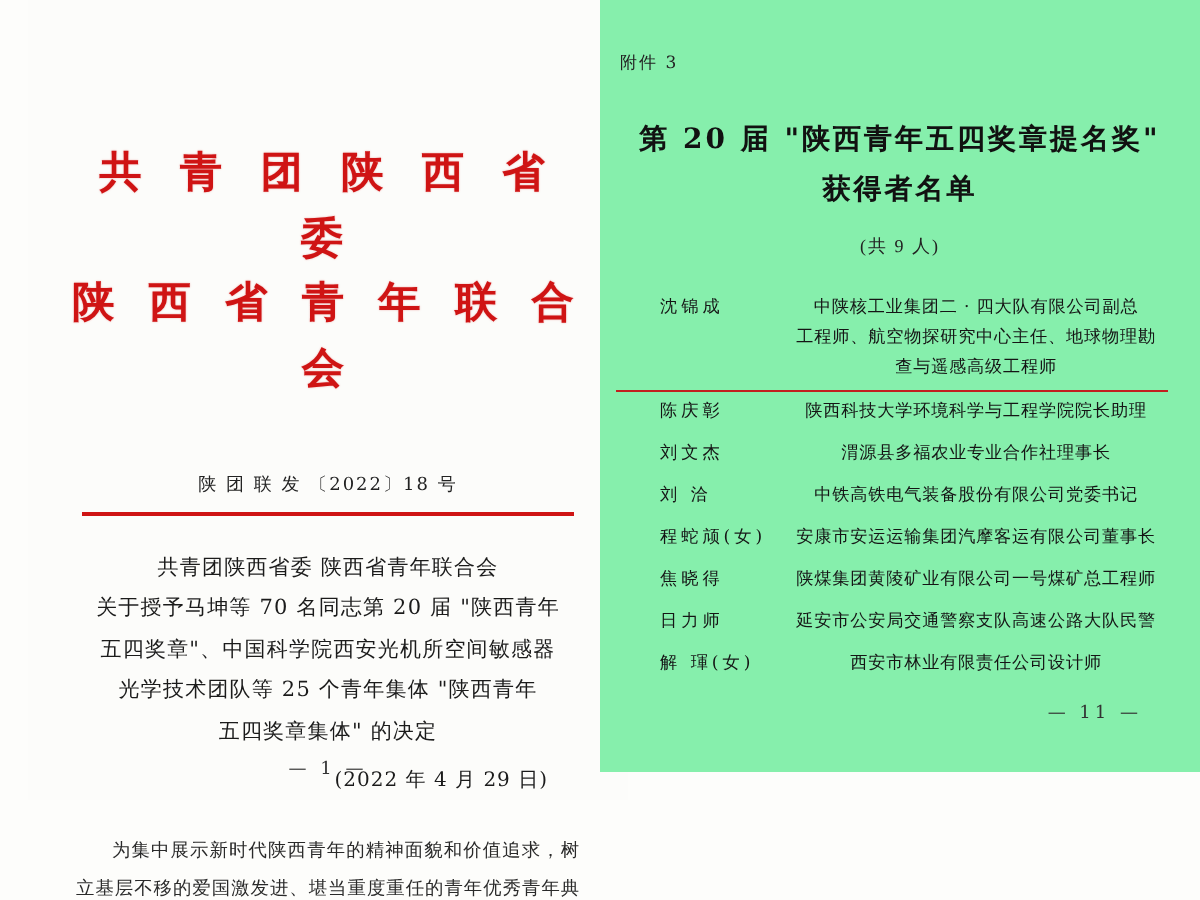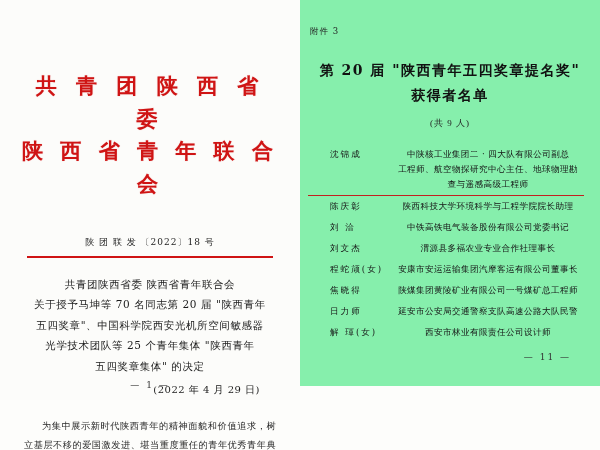--- a/index.html
+++ b/index.html
@@ -16,21 +16,21 @@
   .page {
     position: relative;
     width: 600px;
     height: 450px;
     background: #fdfdfb;
   }
 
   
   .left-page {
     position: absolute;
-    left: 0;
+    left: 14px;
     top: 0;
     width: 300px;
     height: 400px;
     background: #fcfcfa;
   }
   .left-inner {
     position: absolute;
     left: 18px;
     top: 18px;
     width: 264px;
@@ -254,30 +254,30 @@
             </tr>
 
           <tr>
             <td class="nm">陈庆彰</td>
             <td class="ds">
               <span class="l">陕西科技大学环境科学与工程学院院长助理</span>
             </td>
           </tr>
 
           <tr>
+            <td class="nm">刘文杰</td>
+            <td class="ds">
+              <span class="l">渭源县多福农业专业合作社理事长</span>
+            </td>
+          </tr>
+
+          <tr>
             <td class="nm">刘  洽</td>
             <td class="ds">
               <span class="l">中铁高铁电气装备股份有限公司党委书记</span>
-            </td>
-          </tr>
-
-          <tr>
-            <td class="nm">刘文杰</td>
-            <td class="ds">
-              <span class="l">渭源县多福农业专业合作社理事长</span>
             </td>
           </tr>
 
 
           <tr>
             <td class="nm">程蛇颃(女)</td>
             <td class="ds">
               <span class="l">安康市安运运输集团汽摩客运有限公司董事长</span>
             </td>
           </tr>

